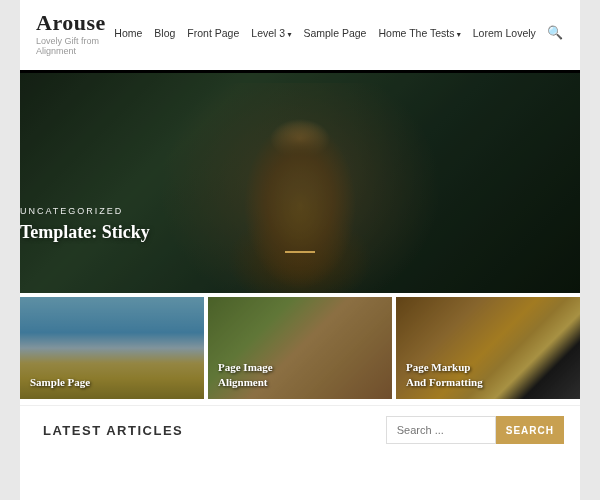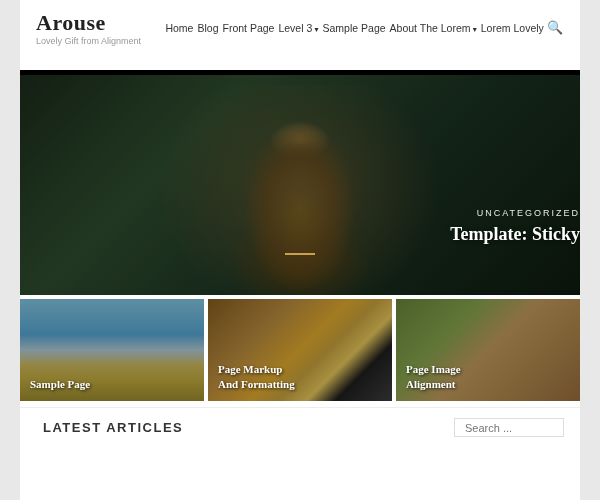--- a/index.html
+++ b/index.html
@@ -15,40 +15,40 @@
       margin: 0 auto;
       background: #fff;
       height: 500px;
       overflow: hidden;
     }
     
     .header {
       display: flex;
       align-items: center;
       justify-content: space-between;
-      padding: 10px 16px 24px 16px;
-      border-bottom: 5px solid #000000;
+      padding: 10px 16px 14px 16px;
+      border-bottom: 3px solid #000000;
     }
     .logo-area {}
     .logo-title {
       font-size: 22px;
       font-weight: bold;
       color: #222;
       font-family: Georgia, serif;
       letter-spacing: 0.5px;
     }
     .logo-subtitle {
       font-size: 9px;
       color: #999;
       font-family: Arial, sans-serif;
     }
     .nav {
       display: flex;
       align-items: center;
-      gap: 4px;
+      gap: 12px;
     }
     .nav-item {
       font-size: 10.5px;
       color: #333;
       font-family: Arial, sans-serif;
       cursor: pointer;
       white-space: nowrap;
     }
     .nav-item.has-arrow::after {
       content: ' ▾';
@@ -91,21 +91,21 @@
     }
     .hero-overlay {
       position: absolute;
       top: 0; left: 0; right: 0; bottom: 0;
       background: rgba(0,0,0,0.25);
     }
     .hero-content {
       position: absolute;
       bottom: 40px;
       left: 0; right: 0;
-      text-align: right;
+      text-align: left;
       color: #fff;
     }
     .hero-category {
       font-size: 9px;
       letter-spacing: 2px;
       font-family: Arial, sans-serif;
       margin-bottom: 6px;
       opacity: 0.9;
     }
     .hero-title {
@@ -194,21 +194,21 @@
       gap: 0;
     }
     .search-input {
       border: 1px solid #ddd;
       padding: 5px 10px;
       font-size: 11px;
       font-family: Arial, sans-serif;
       color: #aaa;
       outline: none;
       width: 110px;
-      height: 19px;
+      height: 28px;
     }
     .search-btn {
       background: #c8a050;
       color: #fff;
       border: none;
       padding: 5px 10px;
       font-size: 10px;
       font-family: Arial, sans-serif;
       font-weight: bold;
       letter-spacing: 1px;
@@ -225,21 +225,21 @@
     <div class="logo-area">
       <div class="logo-title">Arouse</div>
       <div class="logo-subtitle">Lovely Gift from Alignment</div>
     </div>
     <nav class="nav">
       <span class="nav-item">Home</span>
       <span class="nav-item">Blog</span>
       <span class="nav-item">Front Page</span>
       <span class="nav-item has-arrow">Level 3</span>
       <span class="nav-item">Sample Page</span>
-      <span class="nav-item has-arrow">About The Lorem</span>
+      <span class="nav-item has-arrow">Home The Tests</span>
       <span class="nav-item">Lorem Lovely</span>
       <span class="search-icon-btn">🔍</span>
     </nav>
   </div>
 
   <div class="hero">
     <div class="hero-bg"></div>
     <div class="hero-overlay"></div>
     <div class="hero-content">
       <div class="hero-category">UNCATEGORIZED</div>
@@ -248,30 +248,31 @@
     </div>
   </div>
 
   <div class="cards-row">
     <div class="card">
       <div class="card-bg card-1-bg"></div>
       <div class="card-overlay"></div>
       <div class="card-label">Sample Page</div>
     </div>
     <div class="card">
+      <div class="card-bg card-2-bg"></div>
+      <div class="card-overlay"></div>
+      <div class="card-label">Page Image<br>Alignment</div>
+    </div>
+    <div class="card">
       <div class="card-bg card-3-bg"></div>
       <div class="card-overlay"></div>
       <div class="card-label">Page Markup<br>And Formatting</div>
-    </div>
-    <div class="card">
-      <div class="card-bg card-2-bg"></div>
-      <div class="card-overlay"></div>
-      <div class="card-label">Page Image<br>Alignment</div>
     </div>
   </div>
 
   <div class="latest-bar">
     <div class="latest-title">LATEST ARTICLES</div>
     <div class="search-area">
       <input class="search-input" type="text" placeholder="Search ..." style="">
+      <button class="search-btn">SEARCH</button>
     </div>
   </div>
 </div>
 
 </body></html>

